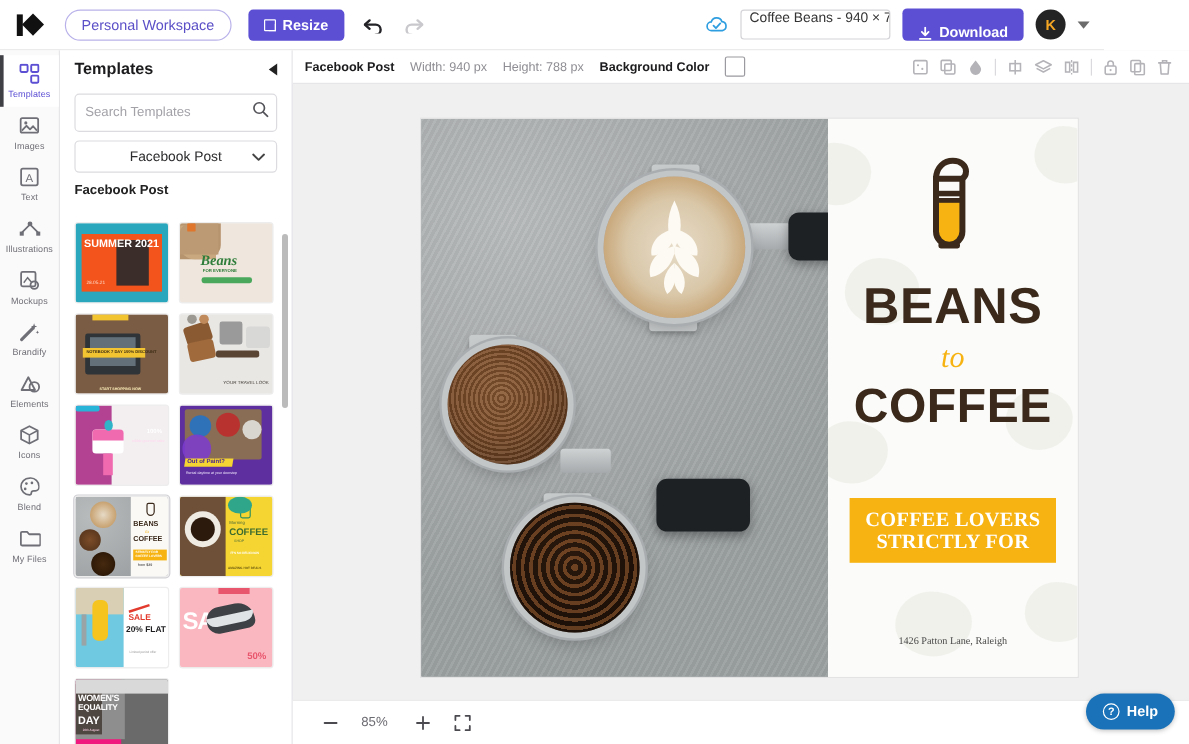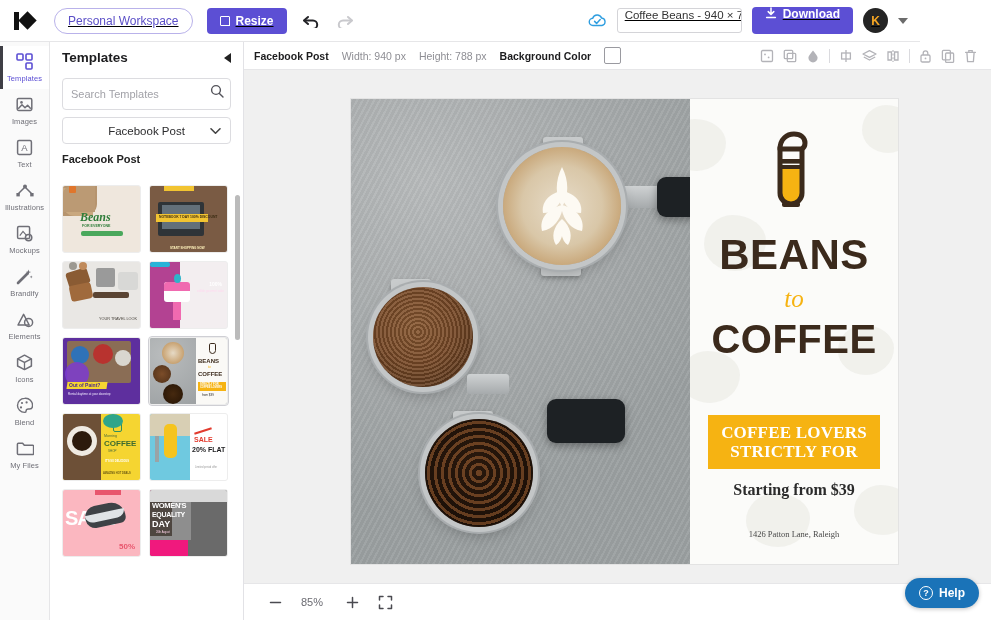--- a/index.html
+++ b/index.html
@@ -10,21 +10,21 @@
     font-family: "Liberation Sans", sans-serif;
     background: #ffffff;
     -webkit-font-smoothing: antialiased;
   }
   #app { position: relative; width: 991px; height: 620px; }
 
   
   .topbar {
     position: absolute; top: 0; left: 0; width: 920px; height: 42px;
     background: #fff; border-bottom: 1px solid #e6e6e8;
-    display: flex; align-items: center; text-decoration: underline;
+    display: flex; align-items: center;
   }
   .logo-mark {
     margin-left: 14px; width: 26px; height: 20px;
     display: flex; align-items: center; gap: 2px;
   }
   .logo-bar { width: 5px; height: 18px; background: #111; }
   .logo-dia { width: 13px; height: 13px; background: #111; transform: rotate(45deg); }
 
   .workspace-btn {
     margin-left: 14px; height: 26px; padding: 0 13px;
@@ -54,21 +54,21 @@
   .cloud-ic { color: #2f9ee0; display: flex; }
   .title-field {
     width: 125px; height: 25px; border: 1px solid #d4d4d8; border-radius: 3px;
     padding: 0 7px; font-size: 11.5px; color: #333;
     font-family: "Liberation Sans", sans-serif; background: #fff;
     overflow: hidden; white-space: nowrap;
   }
   .download-btn {
     height: 27px; padding: 0 13px; border: none; border-radius: 4px;
     background: #5c4fd4; color: #fff; font-size: 12px; font-weight: bold;
-    display: flex; align-items: flex-start; gap: 6px; cursor: pointer;
+    display: flex; align-items: flex-end; gap: 6px; cursor: pointer;
   }
   .avatar {
     width: 25px; height: 25px; border-radius: 50%; background: #242424;
     color: #f5a623; font-size: 12px; font-weight: bold;
     display: flex; align-items: center; justify-content: center; cursor: pointer;
   }
   .caret-down { width: 0; height: 0; border-left: 5px solid transparent;
     border-right: 5px solid transparent; border-top: 6px solid #6b6b6b; cursor: pointer; }
 
   
@@ -449,20 +449,27 @@
           </svg>
         </span>
       </div>
 
       <div class="sec-label">Facebook Post</div>
     </div>
 
     <div class="thumbs">
       <div class="thumb-grid">
 
+        <div class="thumb">
+          <div class="t-fill" style="background:#2aa7bd"></div>
+          <div class="t-fill" style="left:5px;right:5px;top:9px;bottom:9px;background:#f2541b"></div>
+          <div class="t-fill" style="left:34px;right:16px;top:14px;bottom:14px;background:#3a2d2a"></div>
+          <div class="t-txt" style="left:7px;top:13px;font-size:9px;color:#fff;">SUMMER 2021</div>
+          <div class="t-txt" style="left:9px;top:48px;font-size:4px;color:#ffd9c8;font-weight:normal">28.05.21</div>
+        </div>
 
         <div class="thumb">
           <div class="t-fill" style="background:#efe7dd"></div>
           <div class="t-fill" style="left:0;top:0;width:34px;height:30px;background:#b6946e;border-radius:0 0 40% 0"></div>
           <div class="t-fill" style="right:0;top:2px;width:30px;height:28px;background:#c9a87f;border-radius:0 0 0 40%"></div>
           <div class="t-fill" style="right:2px;bottom:4px;width:32px;height:26px;background:#bb9a74;border-radius:30% 0 0 0"></div>
           <div class="t-txt" style="left:17px;top:25px;font-size:12px;color:#2f7d3a;font-family:'Liberation Serif',serif;font-style:italic">Beans</div>
           <div class="t-txt" style="left:19px;top:39px;font-size:3.6px;color:#2f7d3a;">FOR EVERYONE</div>
           <div class="t-fill" style="left:18px;top:45px;width:42px;height:5px;background:#4aa85c;border-radius:2px"></div>
           <div class="t-fill" style="left:6px;bottom:4px;width:7px;height:7px;background:#e0762c;border-radius:1px"></div>
@@ -718,21 +725,20 @@
           <div class="ab-to">to</div>
           <div class="ab-h2">COFFEE</div>
 
           <div class="ab-band">
             <div>
               <div>COFFEE LOVERS</div>
               <div>STRICTLY FOR</div>
             </div>
           </div>
 
-          <div class="ab-price">Starting from $39</div>
           <div class="ab-addr">1426 Patton Lane, Raleigh</div>
         </div>
 
       </div>
     </div>
 
     <div class="zoombar">
       <span class="zb-ic">
         <svg width="15" height="15" viewBox="0 0 15 15">
           <path d="M2.5 7.5 H12.5" stroke="currentColor" stroke-width="1.5" stroke-linecap="round"></path>

